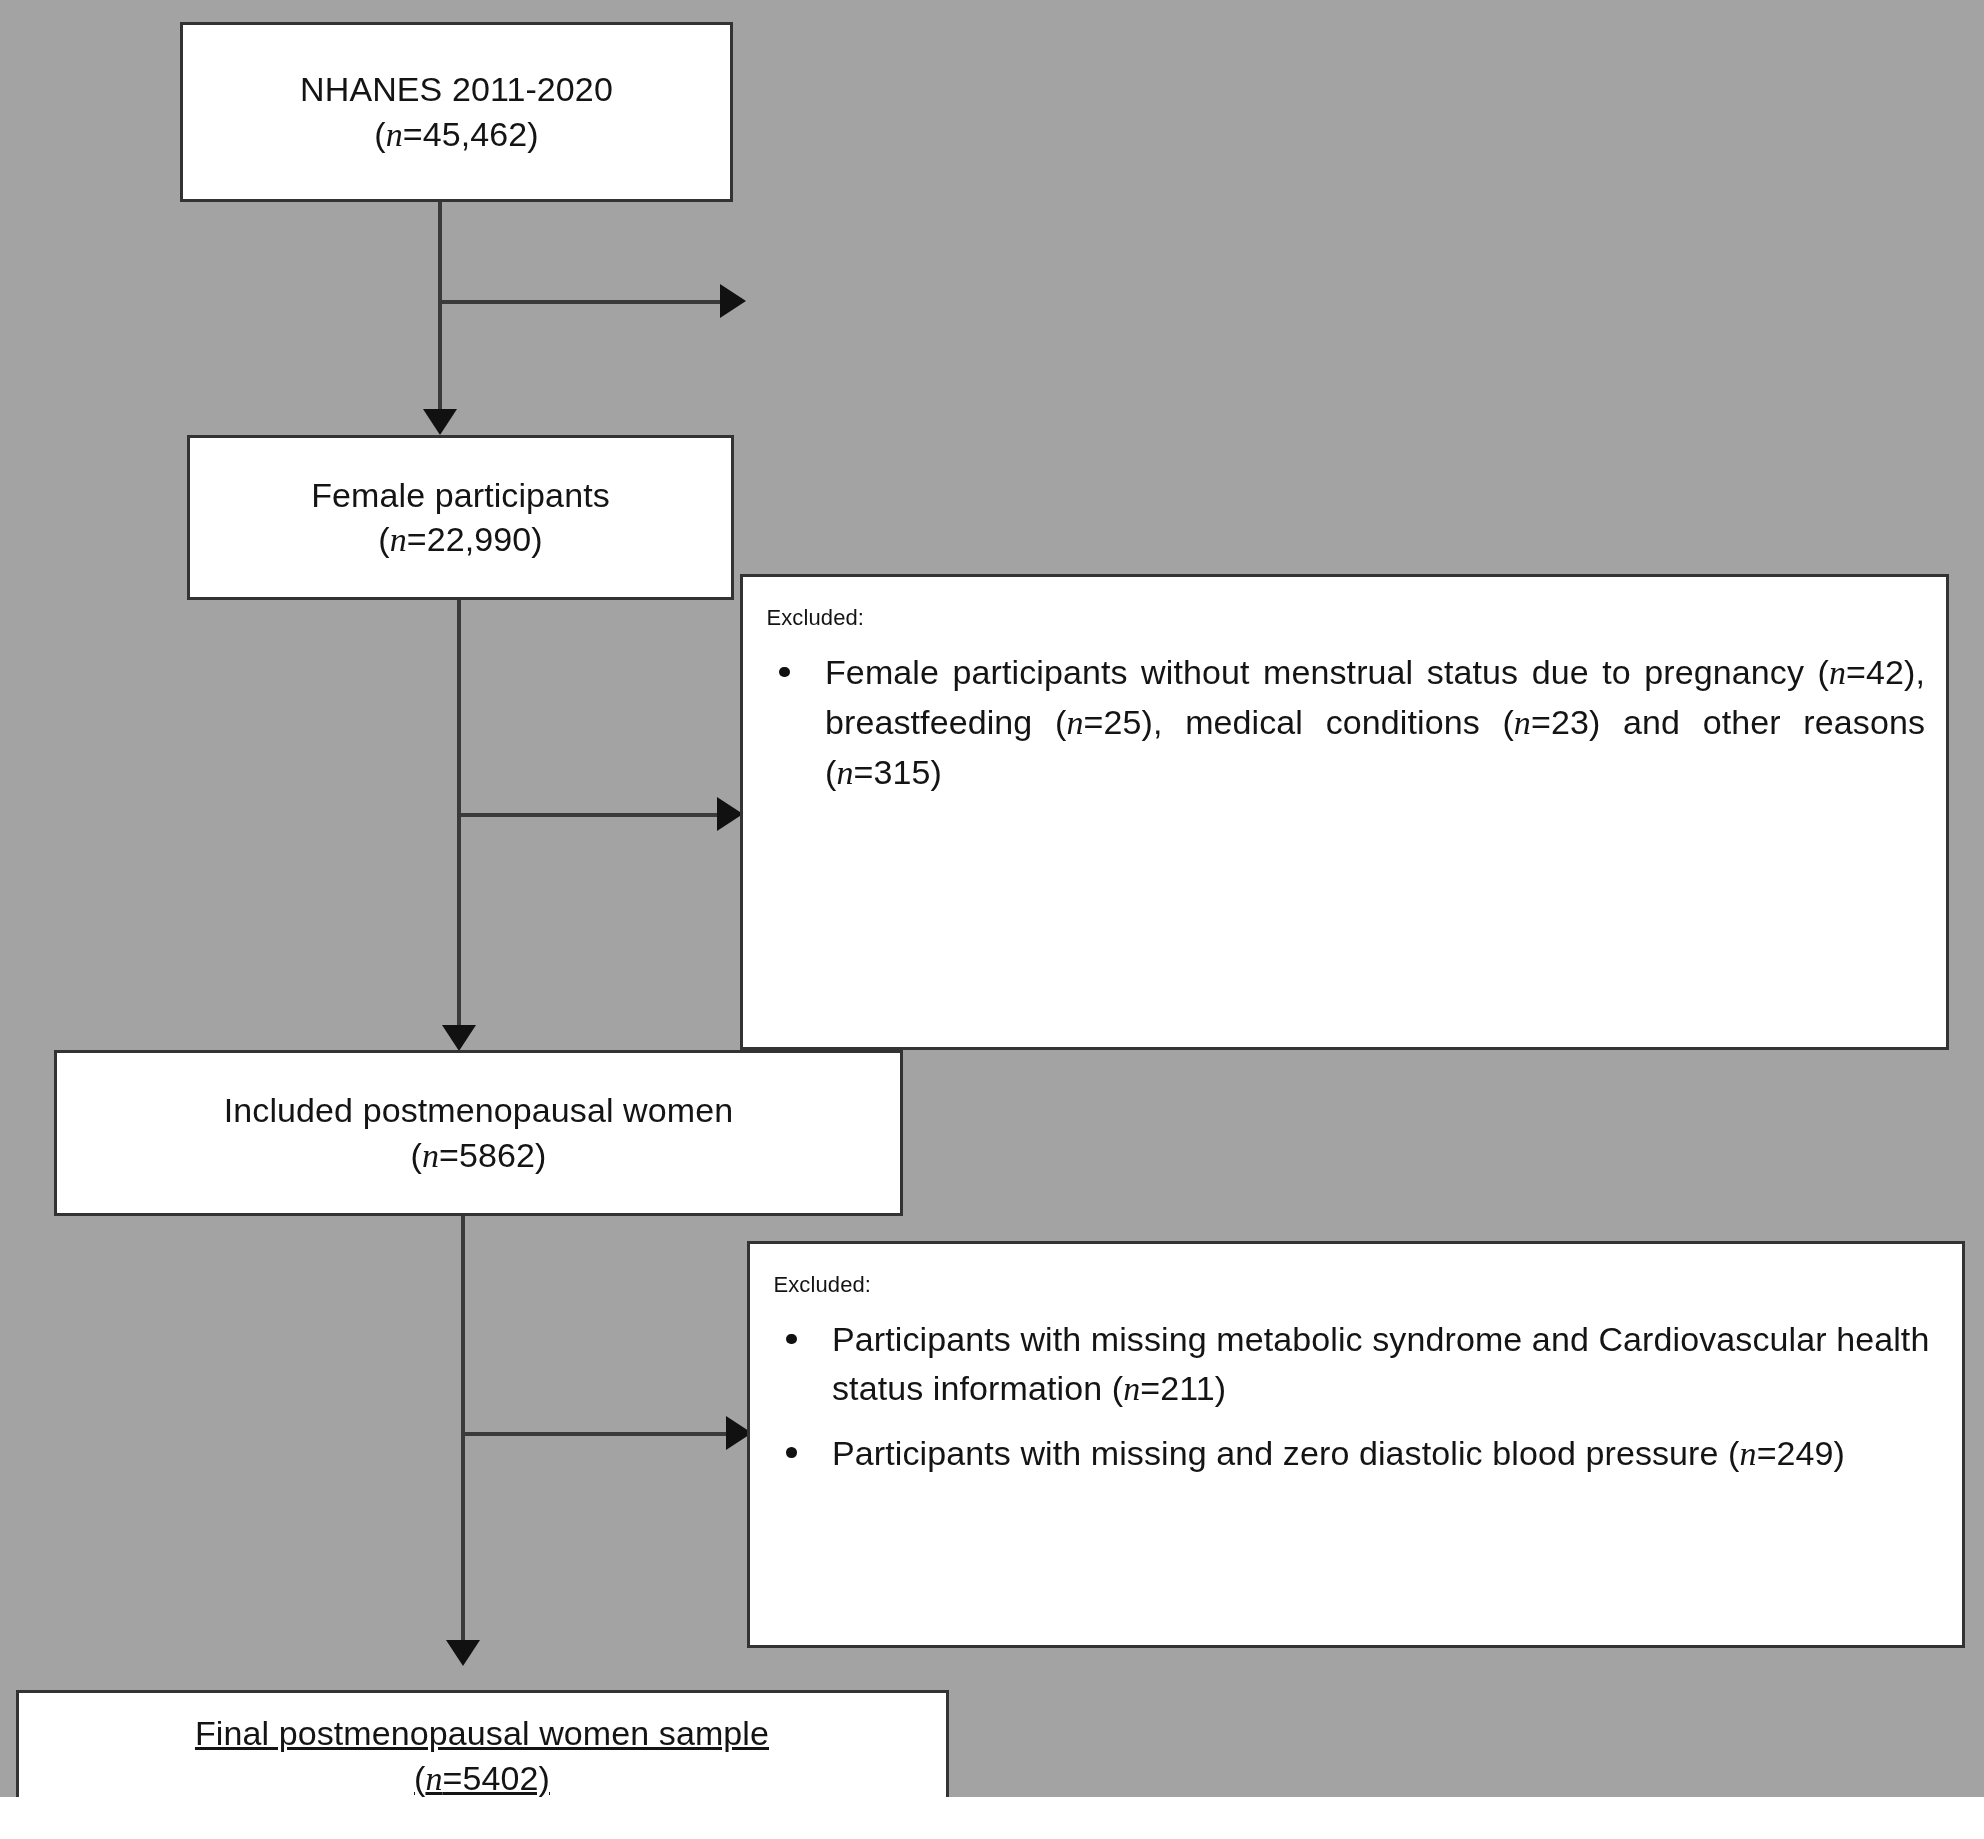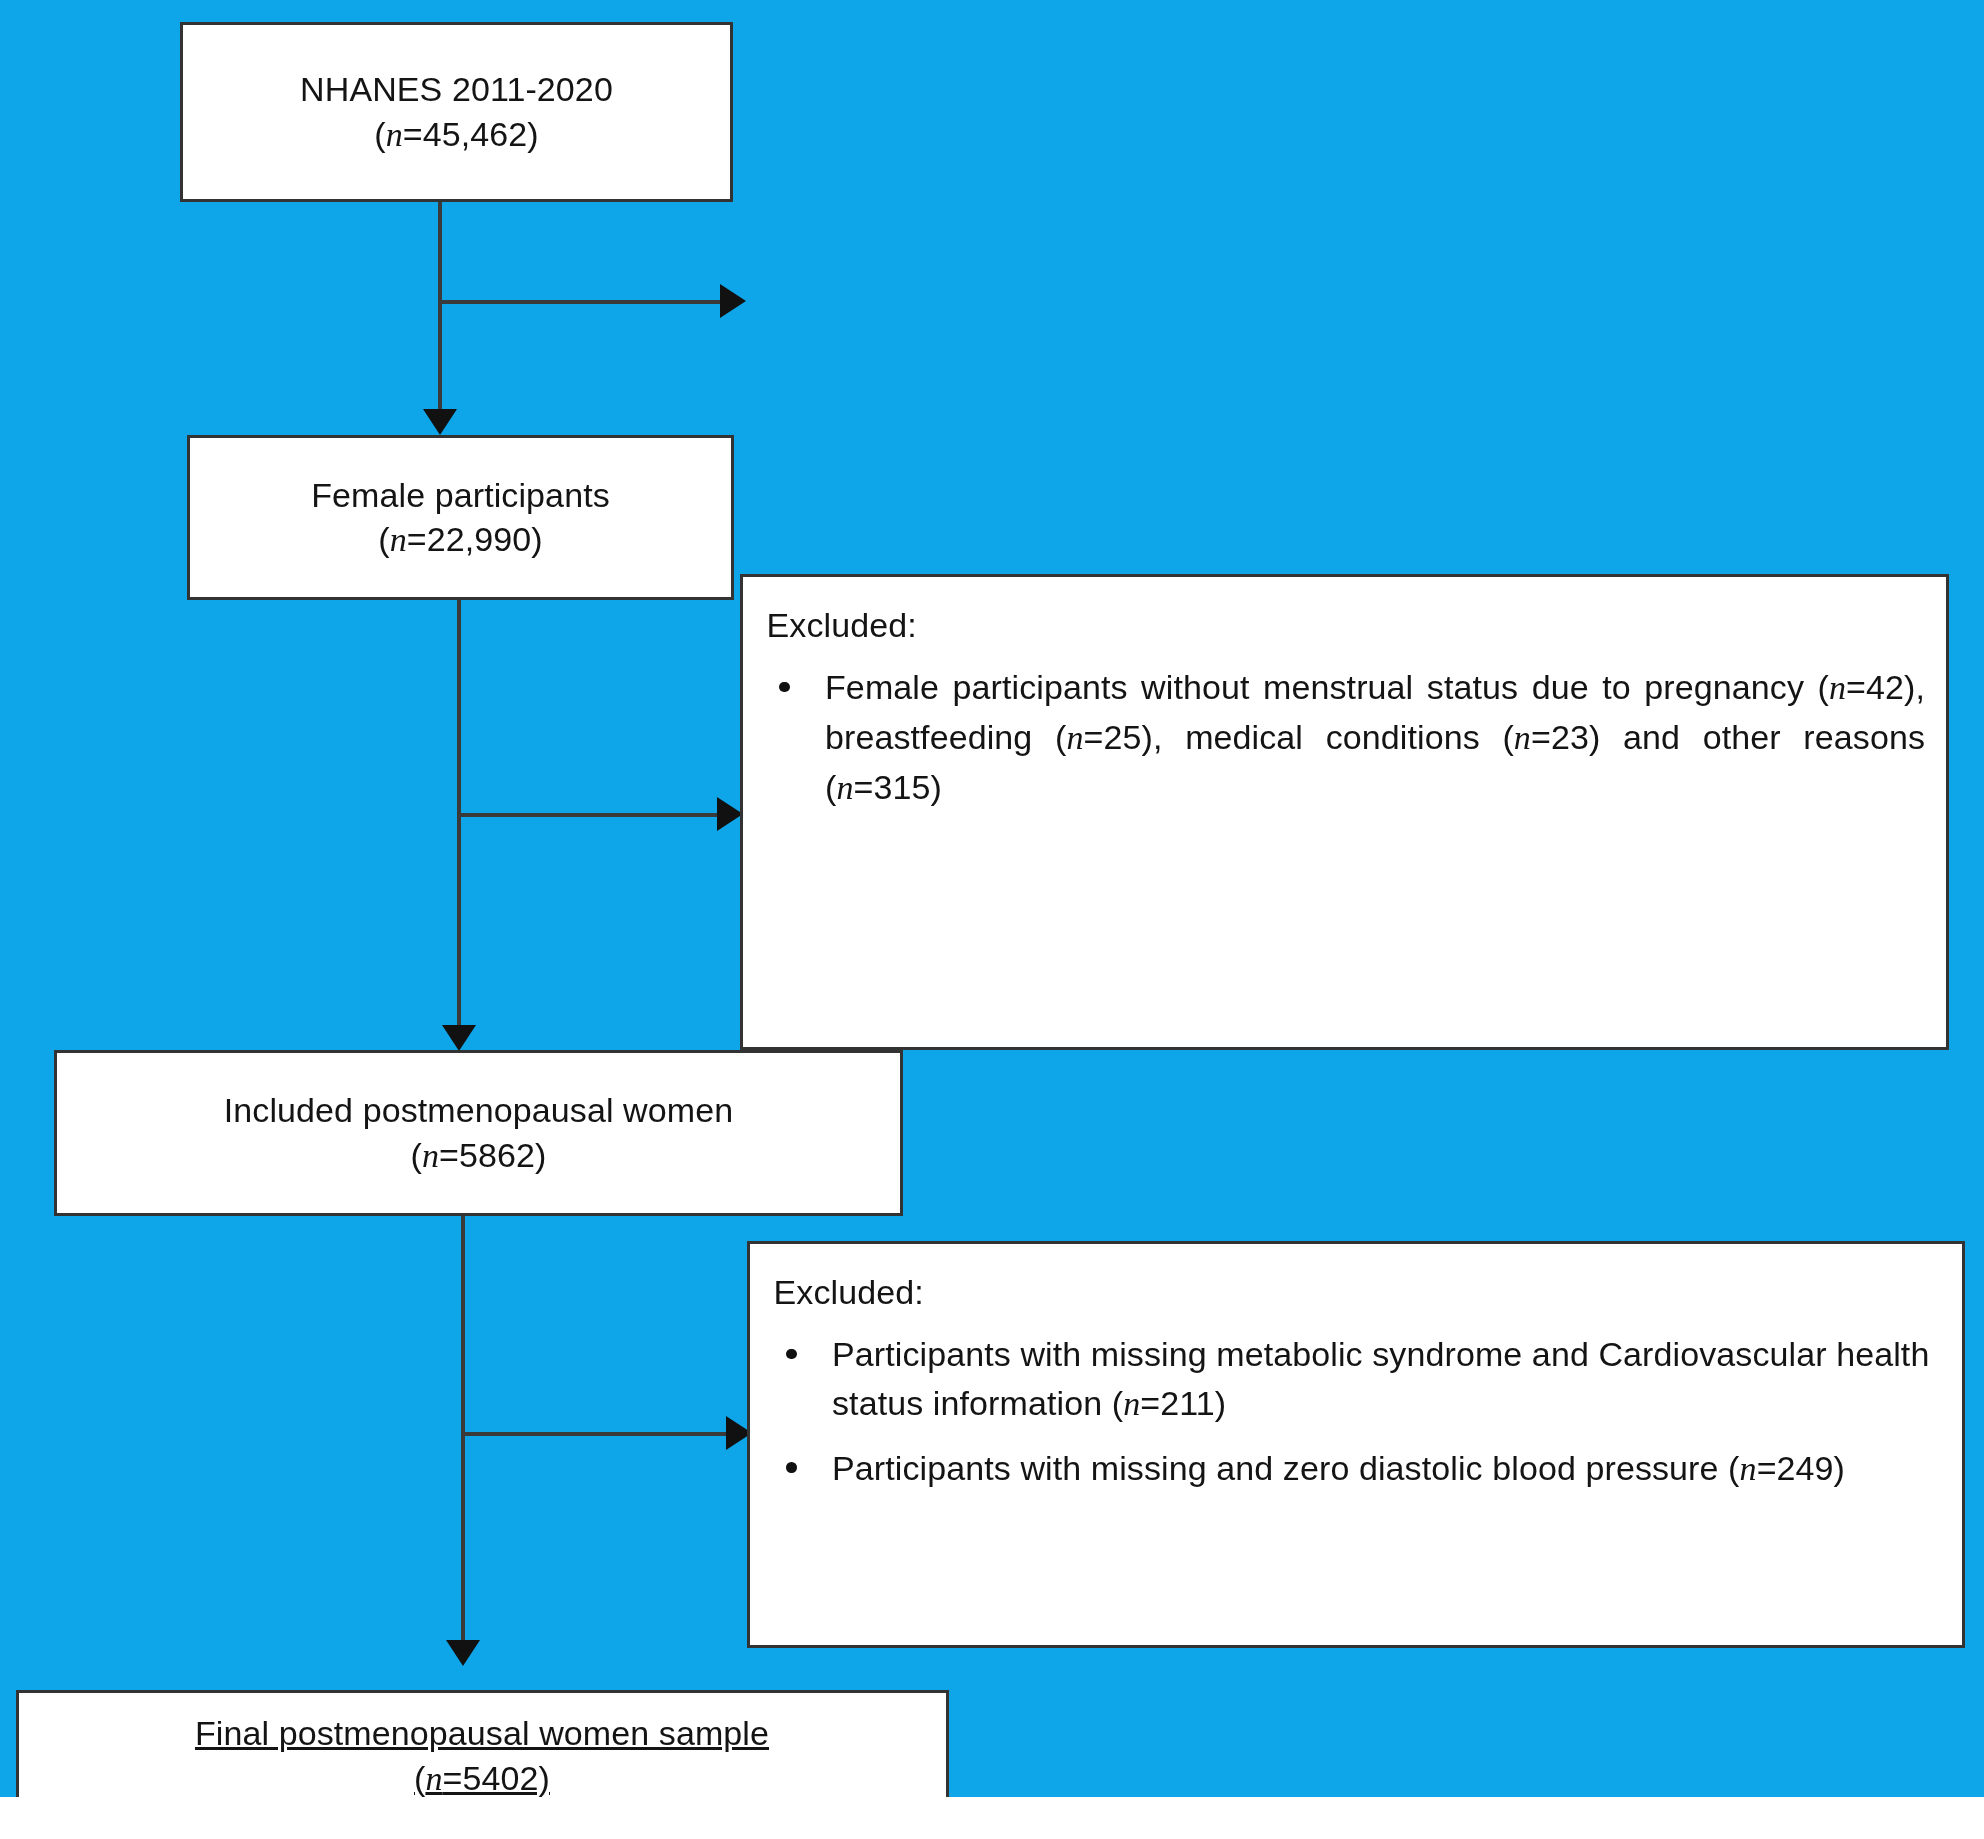--- a/index.html
+++ b/index.html
@@ -8,21 +8,21 @@
     background: #ffffff;
   }
   body {
     font-family: "Liberation Sans", sans-serif;
     color: #1a1a1a;
   }
   #canvas {
     position: relative;
     width: 1985px;
     height: 1797px;
-    background: #0ea5e9;
+    background: #a3a3a3;
     overflow: hidden;
   }
 
   
   .fbox {
     position: absolute;
     box-sizing: border-box;
     border: 3.1px solid #333333;
     background: #ffffff;
     display: flex;
@@ -37,21 +37,21 @@
   .fbox .ln { display: block; white-space: nowrap; }
 
   
   .fbox.listbox {
     justify-content: flex-start;
     align-items: stretch;
     padding: 18.7px 21px 16px 21px;
     text-align: left;
   }
   .lb-title {
-    font-size: 34px;
+    font-size: 22px;
     line-height: 1.25;
     margin: 8.7px 0 16px 2.5px;
   }
   ul.lb-list {
     list-style: none;
     margin: 0;
     padding: 0;
   }
   ul.lb-list > li {
     position: relative;

